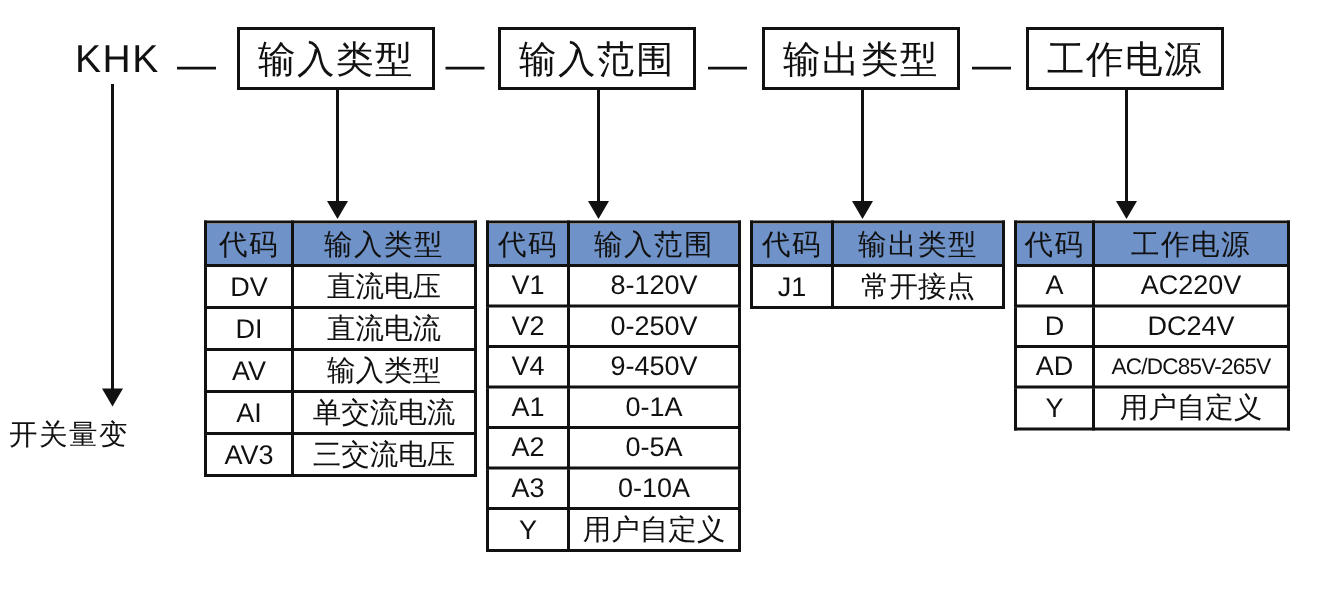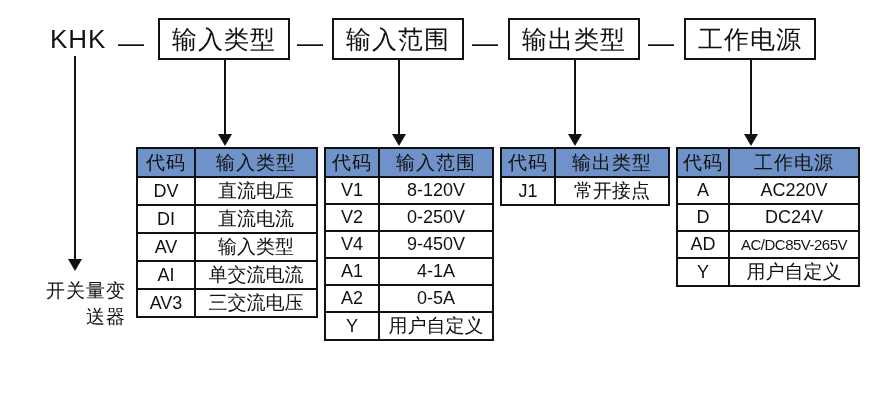--- a/index.html
+++ b/index.html
@@ -44,21 +44,21 @@
     border-left:7px solid transparent;
     border-right:7px solid transparent;
     border-top:12px solid #111;
   }
 
   
   .prod-label{
     position:absolute;
     left:6px;width:120px;
     top:278px;
-    text-align:right;
+    text-align:left;
     font-size:19px;
     line-height:1.35;
     letter-spacing:1px;
     color:#111;
   }
 
   
   .tbl{
     position:absolute;
     border-collapse:collapse;
@@ -122,21 +122,20 @@
   <div class="arrow-head" style="left:392px;top:134px;"></div>
 
   <div class="vline" style="left:574px;top:60px;height:76px;"></div>
   <div class="arrow-head" style="left:568px;top:134px;"></div>
 
   <div class="vline" style="left:750px;top:60px;height:76px;"></div>
   <div class="arrow-head" style="left:744px;top:134px;"></div>
 
   <div class="prod-label">
     <div>开关量变</div>
-    <div>送器</div>
   </div>
 
   <table class="tbl" style="left:136px;top:147px;width:180px;">
     <colgroup>
         <col style="width:58px">
         <col style="width:122px">
       </colgroup>
     <thead>
       <tr>
         <th>代码</th>
@@ -186,27 +185,31 @@
       <tr>
           <td>V2</td>
           <td>0-250V</td>
         </tr>
       <tr>
           <td>V4</td>
           <td>9-450V</td>
         </tr>
       <tr>
           <td>A1</td>
-          <td>4-1A</td>
+          <td>0-1A</td>
         </tr>
       <tr>
           <td>A2</td>
           <td>0-5A</td>
         </tr>
       <tr>
+          <td>A3</td>
+          <td>0-10A</td>
+        </tr>
+      <tr>
           <td>Y</td>
           <td class="cn">用户自定义</td>
         </tr>
     </tbody>
   </table>
 
   <table class="tbl" style="left:500px;top:147px;width:168px;">
     <colgroup>
         <col style="width:54px">
         <col style="width:114px">

